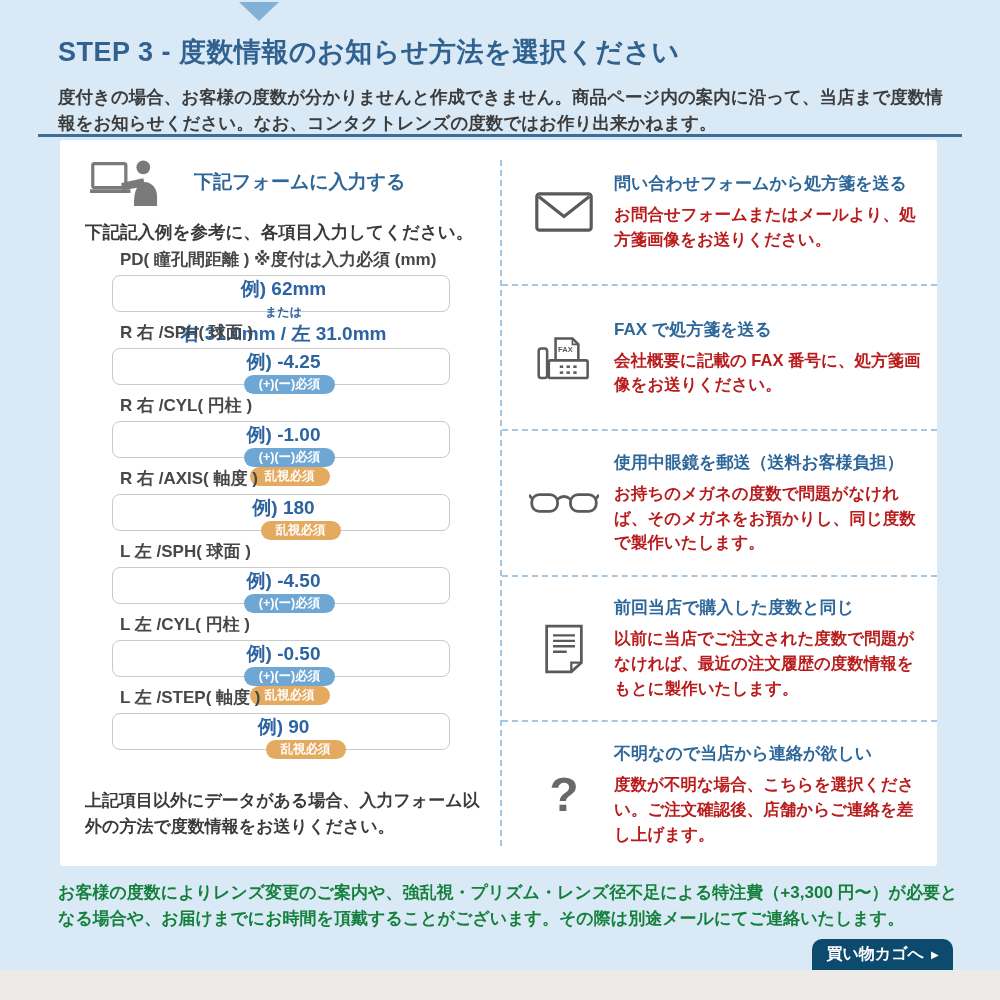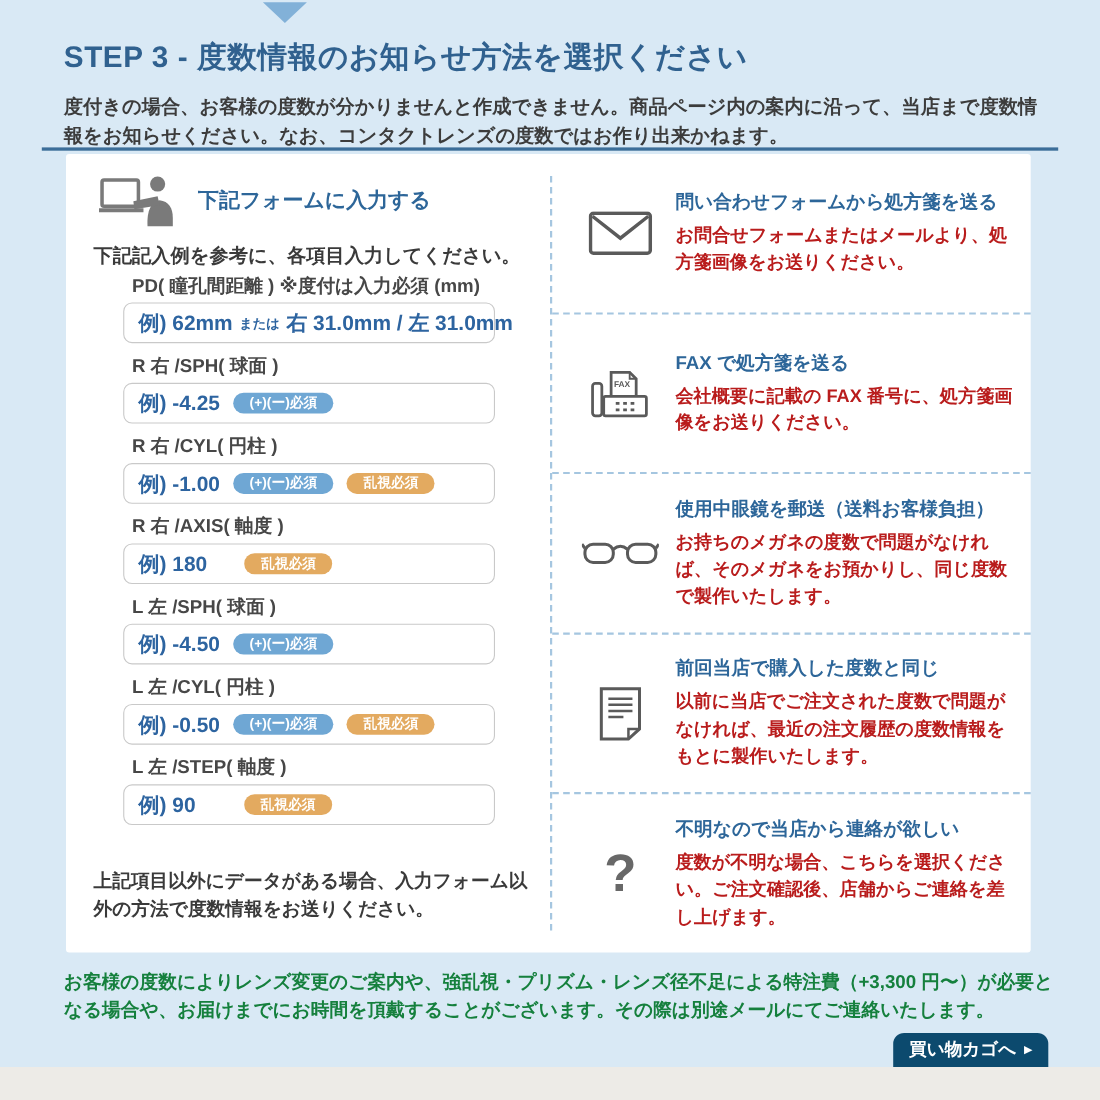--- a/index.html
+++ b/index.html
@@ -24,28 +24,28 @@
   }
   .hr-dark{position:absolute;left:38px;top:134px;width:924px;height:3px;background:#3c6e99;}
   .card{
     position:absolute;left:60px;top:140px;width:877px;height:726px;
     background:#ffffff;border-radius:3px;
   }
   
   .col-left{position:absolute;left:0;top:0;width:440px;height:100%;}
   .method-header{position:absolute;left:30px;top:18px;display:flex;align-items:center;}
   .method-header .ic{width:68px;height:48px;flex:none;}
-  .method-title{margin-left:22px;font-size:19px;font-weight:700;color:#2d6699;white-space:nowrap;}
+  .method-title{margin-left:36px;font-size:19px;font-weight:700;color:#2d6699;white-space:nowrap;}
   .subtitle{position:absolute;left:25px;top:80px;margin:0;font-size:17.5px;font-weight:700;color:#3a3a3a;white-space:nowrap;}
   .form{position:absolute;left:52px;top:110px;width:338px;}
   .f-label{margin:0 0 6px 8px;font-size:17px;line-height:19px;font-weight:700;color:#474747;white-space:nowrap;}
   .f-box{
     box-sizing:border-box;height:37px;margin-bottom:11px;background:#fff;
     border:1.5px solid #c9c9c9;border-radius:8px;
-    display:flex;align-items:center;padding:0 8px 0 13px;white-space:nowrap;
+    display:flex;align-items:center;padding:0 8px 0 13px;white-space:nowrap;flex-direction:column;
   }
   .ex{font-size:19px;font-weight:700;color:#2d64a0;}
   .ex-sm{font-size:12px;font-weight:700;color:#2d64a0;margin:2px 6px 0 6px;}
   .badge{
     display:inline-block;margin-left:12px;padding:2px 15px;border-radius:13px;
     font-size:12.5px;font-weight:700;color:#ffffff;line-height:1.2;
   }
   .badge.blue{background:#6fa7d4;}
   .badge.orange{background:#e3aa60;}
   .left-note{position:absolute;left:25px;top:648px;width:396px;margin:0;

